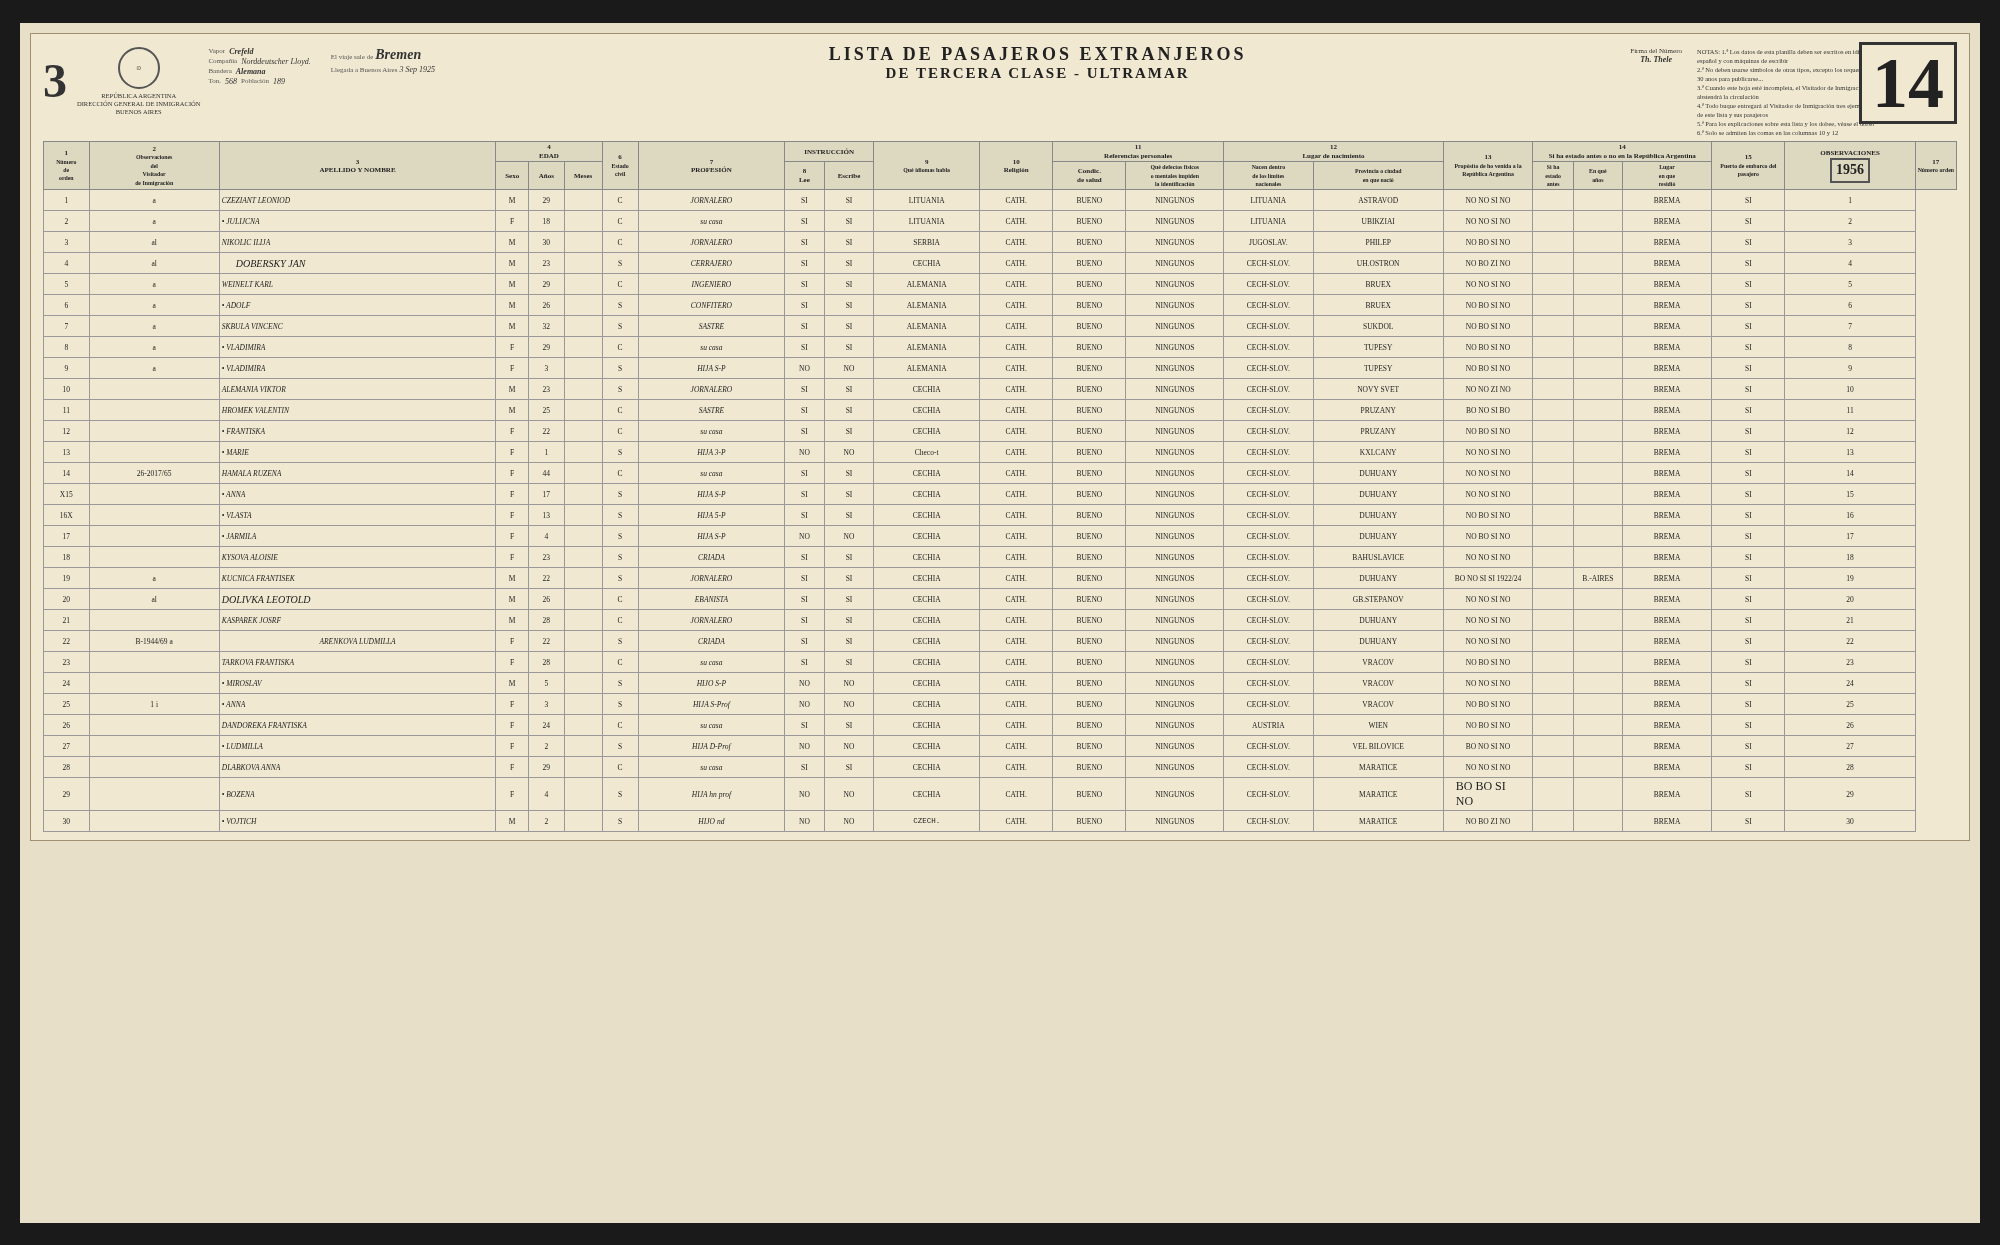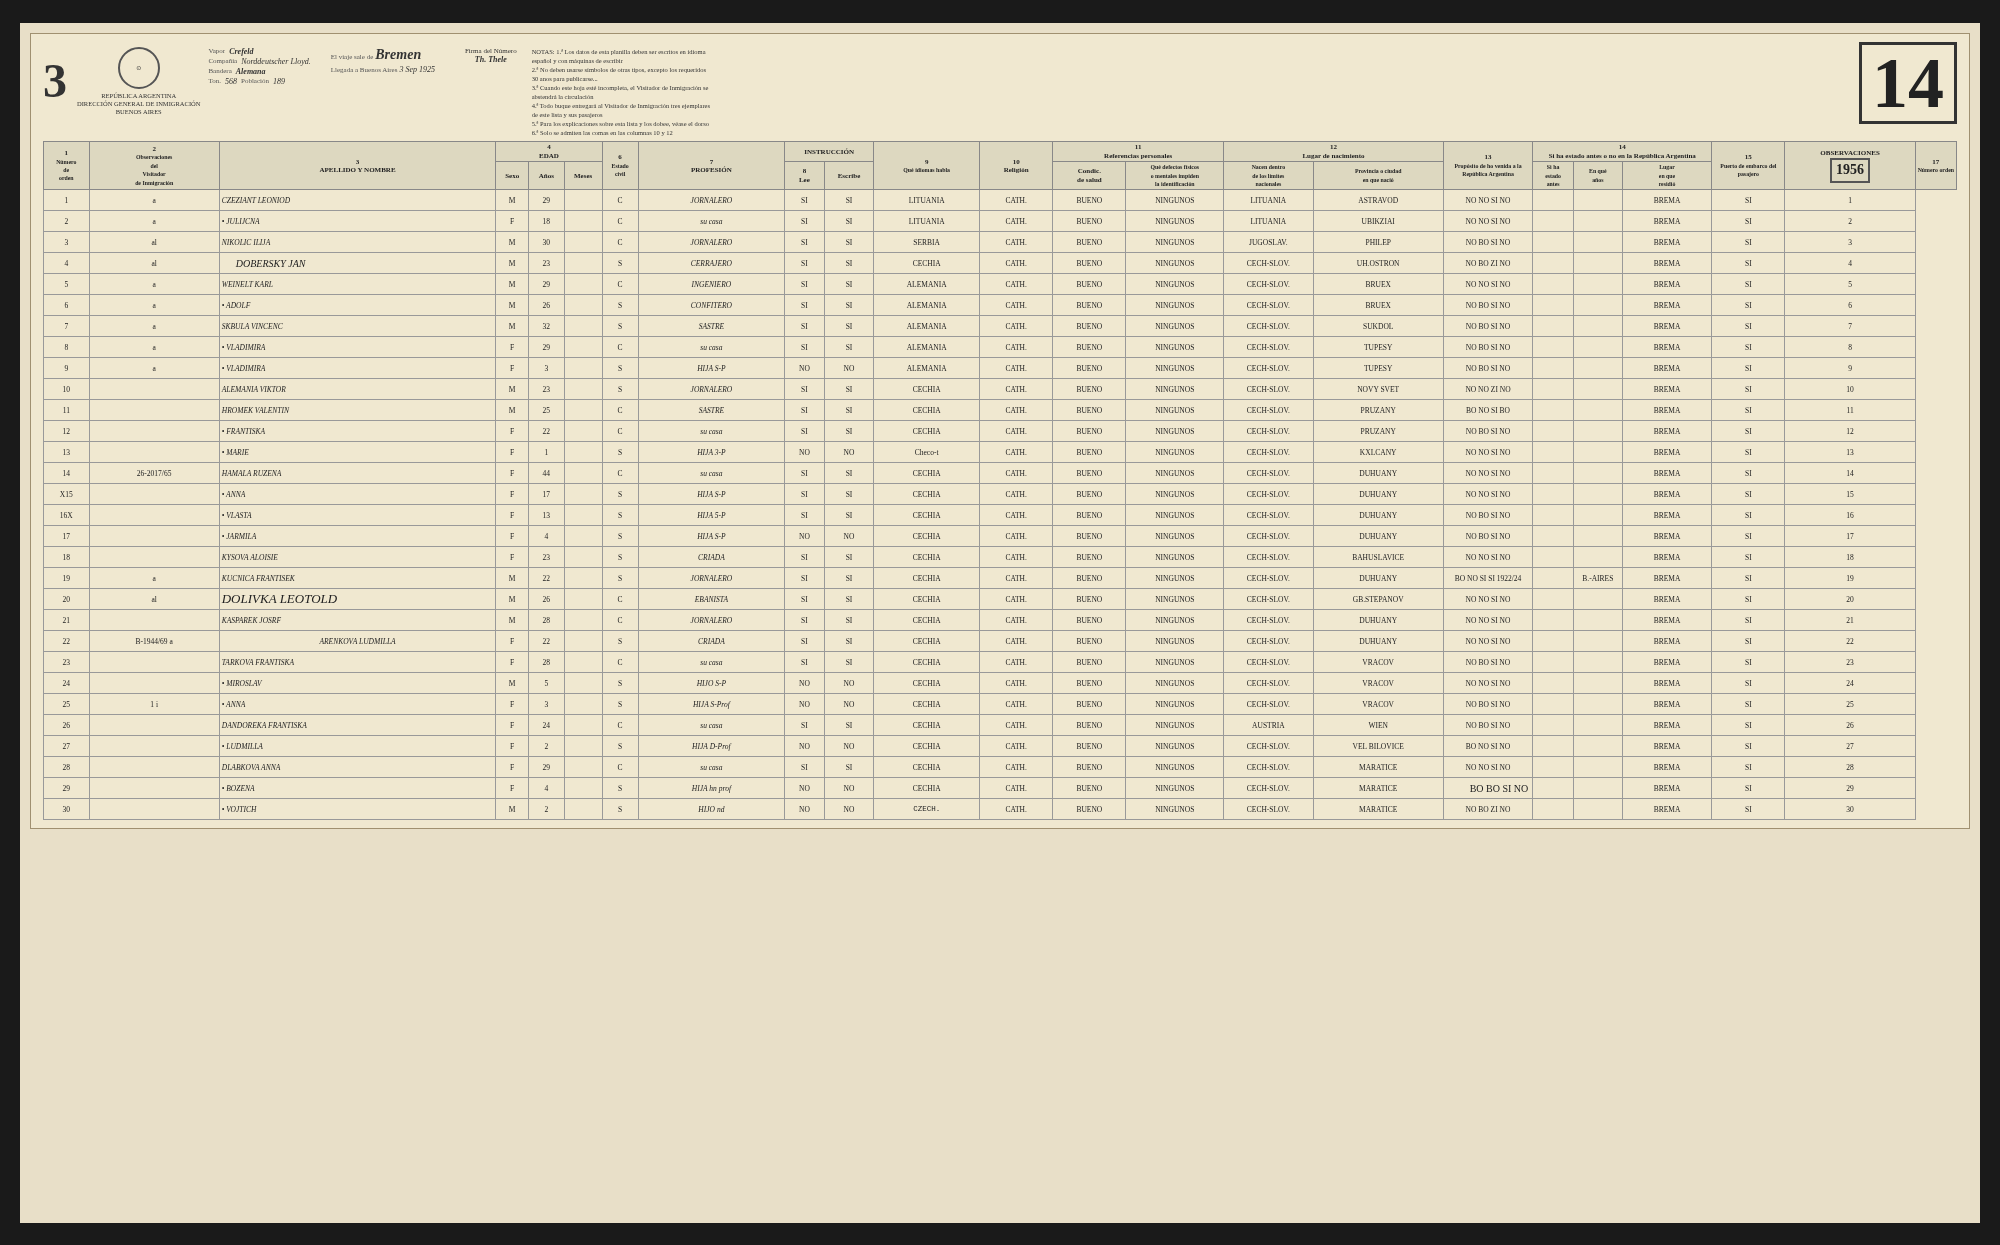--- a/index.html
+++ b/index.html
@@ -123,20 +123,24 @@
         <div>
           <span style="font-size:7px; color:#555;">El viaje sale de</span>
           <span style="font-style:italic; font-weight:bold; font-size:14px;">Bremen</span>
         </div>
         <div>
           <span style="font-size:7px; color:#555;">Llegada a Buenos Aires</span>
           <span style="font-style:italic;">3 Sep 1925</span>
         </div>
       </div>
 
+      <div style="flex:1; text-align:center; margin-top:2px;">
+        <div style="font-size:18px; font-weight:bold; letter-spacing:3px; color:#222; text-transform:uppercase;">LISTA DE PASAJEROS EXTRANJEROS</div>
+        <div style="font-size:15px; font-weight:bold; letter-spacing:2px; color:#222;">DE TERCERA CLASE - ULTRAMAR</div>
+      </div>
 
       <div style="display:flex; flex-direction:column; align-items:center; font-size:8px; color:#333; margin-left:10px; margin-top:5px; margin-right:15px;">
         <span style="font-size:7px;">Firma del Número</span>
         <span style="font-style:italic; font-weight:bold;">Th. Thele</span>
       </div>
 
       <div style="font-size:6.5px; color:#333; max-width:180px; line-height:1.4; margin-top:5px; margin-right:80px;">
         NOTAS: 1.ª Los datos de esta planilla deben ser escritos en idioma español y con máquinas de escribir<br>
         2.ª No deben usarse símbolos de otras tipos, excepto los requeridos 30 anos para publicarse...<br>
         3.ª Cuando este hoja esté incompleta, el Visitador de Inmigración se abstendrá la circulación<br>
@@ -641,21 +645,21 @@
             <td style="padding: 1px 2px; height: 21px; border: 1px solid rgb(153, 153, 153); vertical-align: middle; text-align: center; font-size: 7.5px;">BO NO SI SI 1922/24</td>
             <td style="padding: 1px 2px; height: 21px; border: 1px solid rgb(153, 153, 153); vertical-align: middle; text-align: center; font-size: 7.5px;"></td>
             <td style="padding: 1px 2px; height: 21px; border: 1px solid rgb(153, 153, 153); vertical-align: middle; text-align: center; font-size: 7.5px;">B.-AIRES</td>
             <td style="padding: 1px 2px; height: 21px; border: 1px solid rgb(153, 153, 153); vertical-align: middle; text-align: center; font-size: 7.5px;">BREMA</td>
             <td style="padding: 1px 2px; height: 21px; border: 1px solid rgb(153, 153, 153); vertical-align: middle; text-align: center; font-size: 7.5px;">SI</td>
             <td style="padding: 1px 2px; height: 21px; border: 1px solid rgb(153, 153, 153); vertical-align: middle; text-align: center; font-size: 7.5px;">19</td>
           </tr>
           <tr style="font-size: 8px;">
             <td style="padding: 1px 2px; height: 21px; border: 1px solid rgb(153, 153, 153); vertical-align: middle; text-align: center; font-size: 7.5px;">20</td>
             <td style="padding: 1px 2px; height: 21px; border: 1px solid rgb(153, 153, 153); vertical-align: middle; text-align: center; font-size: 7.5px;">al</td>
-            <td style="padding: 1px 2px; height: 21px; border: 1px solid rgb(153, 153, 153); vertical-align: middle; text-align: left; font-size: 13px; font-style: italic;"><span style="font-style:italic;">DOLIVKA</span> LEOTOLD</td>
+            <td style="padding: 1px 2px; height: 21px; border: 1px solid rgb(153, 153, 153); vertical-align: middle; text-align: left; font-size: 10px; font-style: italic;"><span style="font-style:italic;">DOLIVKA</span> LEOTOLD</td>
             <td style="padding: 1px 2px; height: 21px; border: 1px solid rgb(153, 153, 153); vertical-align: middle; text-align: center; font-size: 7.5px;">M</td>
             <td style="padding: 1px 2px; height: 21px; border: 1px solid rgb(153, 153, 153); vertical-align: middle; text-align: center; font-size: 7.5px;">26</td>
             <td style="padding: 1px 2px; height: 21px; border: 1px solid rgb(153, 153, 153); vertical-align: middle; text-align: center; font-size: 7.5px;"></td>
             <td style="padding: 1px 2px; height: 21px; border: 1px solid rgb(153, 153, 153); vertical-align: middle; text-align: center; font-size: 7.5px;">C</td>
             <td style="padding: 1px 2px; height: 21px; border: 1px solid rgb(153, 153, 153); vertical-align: middle; text-align: center; font-size: 7.5px;"><span style="font-style:italic;">EBANISTA</span></td>
             <td style="padding: 1px 2px; height: 21px; border: 1px solid rgb(153, 153, 153); vertical-align: middle; text-align: center; font-size: 7.5px;">SI</td>
             <td style="padding: 1px 2px; height: 21px; border: 1px solid rgb(153, 153, 153); vertical-align: middle; text-align: center; font-size: 7.5px;">SI</td>
             <td style="padding: 1px 2px; height: 21px; border: 1px solid rgb(153, 153, 153); vertical-align: middle; text-align: center; font-size: 7.5px;">CECHIA</td>
             <td style="padding: 1px 2px; height: 21px; border: 1px solid rgb(153, 153, 153); vertical-align: middle; text-align: center; font-size: 7.5px;">CATH.</td>
             <td style="padding: 1px 2px; height: 21px; border: 1px solid rgb(153, 153, 153); vertical-align: middle; text-align: center; font-size: 7.5px;">BUENO</td>
@@ -871,21 +875,21 @@
             <td style="padding: 1px 2px; height: 21px; border: 1px solid rgb(153, 153, 153); vertical-align: middle; text-align: center; font-size: 7.5px;">S</td>
             <td style="padding: 1px 2px; height: 21px; border: 1px solid rgb(153, 153, 153); vertical-align: middle; text-align: center; font-size: 7.5px;"><span style="font-style:italic;">HIJA hn prof</span></td>
             <td style="padding: 1px 2px; height: 21px; border: 1px solid rgb(153, 153, 153); vertical-align: middle; text-align: center; font-size: 7.5px;">NO</td>
             <td style="padding: 1px 2px; height: 21px; border: 1px solid rgb(153, 153, 153); vertical-align: middle; text-align: center; font-size: 7.5px;">NO</td>
             <td style="padding: 1px 2px; height: 21px; border: 1px solid rgb(153, 153, 153); vertical-align: middle; text-align: center; font-size: 7.5px;">CECHIA</td>
             <td style="padding: 1px 2px; height: 21px; border: 1px solid rgb(153, 153, 153); vertical-align: middle; text-align: center; font-size: 7.5px;">CATH.</td>
             <td style="padding: 1px 2px; height: 21px; border: 1px solid rgb(153, 153, 153); vertical-align: middle; text-align: center; font-size: 7.5px;">BUENO</td>
             <td style="padding: 1px 2px; height: 21px; border: 1px solid rgb(153, 153, 153); vertical-align: middle; text-align: center; font-size: 7.5px;">NINGUNOS</td>
             <td style="padding: 1px 2px; height: 21px; border: 1px solid rgb(153, 153, 153); vertical-align: middle; text-align: center; font-size: 7.5px;">CECH-SLOV.</td>
             <td style="padding: 1px 2px; height: 21px; border: 1px solid rgb(153, 153, 153); vertical-align: middle; text-align: center; font-size: 7.5px;">MARATICE</td>
-            <td style="padding: 1px 4px; height: 21px; border: 1px solid rgb(153, 153, 153); vertical-align: middle; text-align: right; font-size: 10px;">BO BO SI NO</td>
+            <td style="padding: 1px 12px; height: 21px; border: 1px solid rgb(153, 153, 153); vertical-align: middle; text-align: left; font-size: 12px;">BO BO SI NO</td>
             <td style="padding: 1px 2px; height: 21px; border: 1px solid rgb(153, 153, 153); vertical-align: middle; text-align: center; font-size: 7.5px;"></td>
             <td style="padding: 1px 2px; height: 21px; border: 1px solid rgb(153, 153, 153); vertical-align: middle; text-align: center; font-size: 7.5px;"></td>
             <td style="padding: 1px 2px; height: 21px; border: 1px solid rgb(153, 153, 153); vertical-align: middle; text-align: center; font-size: 7.5px;">BREMA</td>
             <td style="padding: 1px 2px; height: 21px; border: 1px solid rgb(153, 153, 153); vertical-align: middle; text-align: center; font-size: 7.5px;">SI</td>
             <td style="padding: 1px 2px; height: 21px; border: 1px solid rgb(153, 153, 153); vertical-align: middle; text-align: center; font-size: 7.5px;">29</td>
           </tr>
           <tr style="font-size: 8px;">
             <td style="padding: 1px 2px; height: 21px; border: 1px solid rgb(153, 153, 153); vertical-align: middle; text-align: center; font-size: 7.5px;">30</td>
             <td style="padding: 1px 2px; height: 21px; border: 1px solid rgb(153, 153, 153); vertical-align: middle; text-align: center; font-size: 7.5px;"></td>
             <td style="padding: 1px 2px; height: 21px; border: 1px solid rgb(153, 153, 153); vertical-align: middle; text-align: left; font-size: 7.5px; font-style: italic;"><span style="font-style:italic;">•</span> VOJTICH</td>

